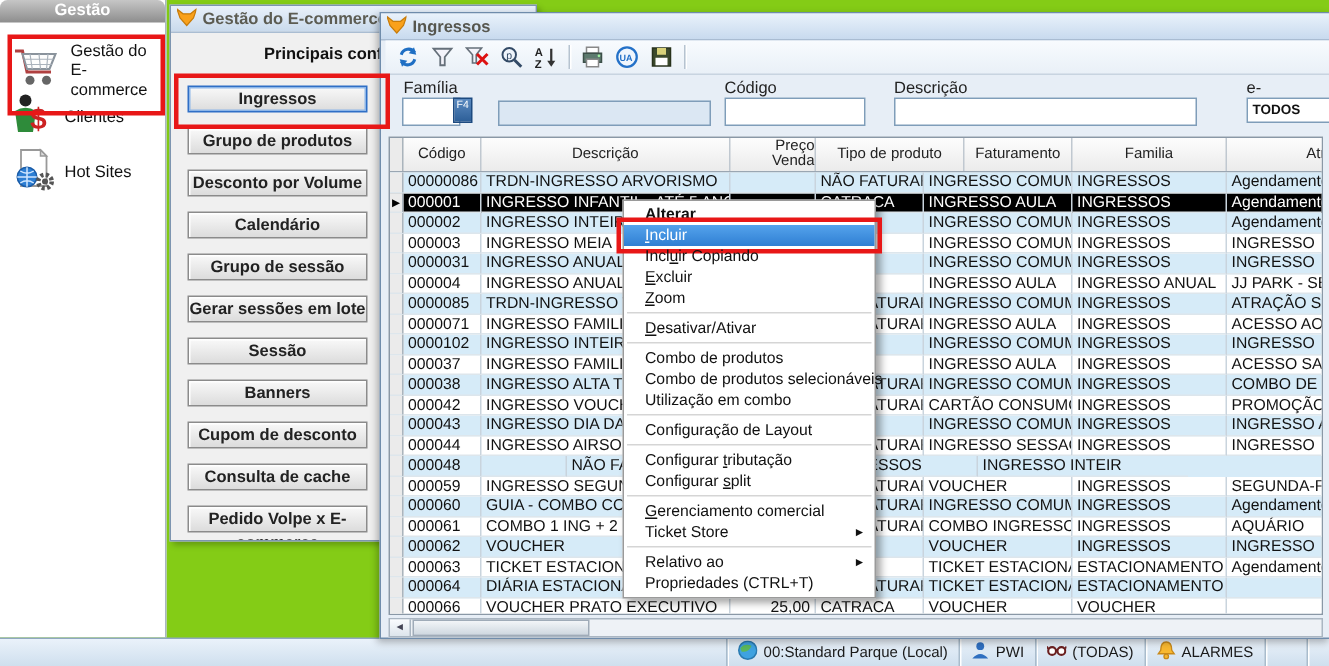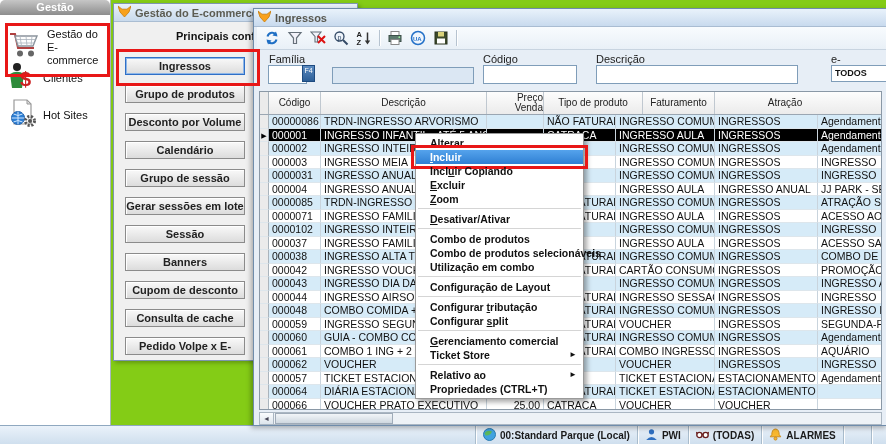--- a/index.html
+++ b/index.html
@@ -59,28 +59,28 @@
   .c6{width:103px;flex:none;}
   .c7{width:140px;flex:none;border-right:none;}
   .t-scroll{position:absolute;left:5px;top:403px;width:623px;height:13px;background:#eef2f6;border:1px solid #aab6c2;
             box-sizing:border-box;display:flex;align-items:center;}
   .sc-btn{width:13px;height:11px;background:linear-gradient(#fafcfe,#dde5ec);border-right:1px solid #aab6c2;
           font-size:7px;line-height:11px;text-align:center;color:#445;}
   .sc-thumb{width:118px;height:11px;background:linear-gradient(#f2f5f8,#cfd8e0);border:1px solid #9fabb8;box-sizing:border-box;margin-left:1px;}
   
   .ctx{position:absolute;left:415px;top:133px;width:167px;background:#fff;border:1px solid #9a9a9a;
        box-shadow:3px 3px 5px rgba(0,0,0,.35);padding:2px 0;z-index:50;}
-  .mi{height:14px;line-height:14px;font-size:10.5px;padding-left:14px;position:relative;color:#111;cursor:default;white-space:nowrap;font-weight:bold;}
+  .mi{height:14px;line-height:14px;font-size:10.5px;padding-left:14px;position:relative;color:#111;cursor:default;white-space:nowrap;}
   .mi.bold{font-weight:bold;}
   .mi.hl{background:linear-gradient(#55a3ec,#2f7fd3);color:#fff;outline:3px solid #e81717;outline-offset:2px;}
   .mi .sub{position:absolute;right:6px;top:0;font-size:8px;}
   .msep{height:1px;background:#d5d5d5;margin:2px 2px 3px 2px;}
   
   .statusbar{position:absolute;left:0;top:425px;width:886px;height:19px;background:linear-gradient(#eaf2fa,#cfdfee);
-             border-top:1px solid #8fa8c0;display:flex;align-items:center;font-size:10px;font-weight:bold;color:#1a1a1a;box-sizing:border-box;}
+             border-top:1px solid #8fa8c0;display:flex;align-items:center;font-size:10px;font-weight:normal;color:#1a1a1a;box-sizing:border-box;}
   .seg{display:flex;align-items:center;gap:4px;height:100%;padding:0 7px;border-right:1px solid #a9bccc;box-shadow:1px 0 0 #fff;white-space:nowrap;}
   .seg.spacer{width:503px;padding:0;}
   .seg.filler{flex:1;border-right:none;}
   
   .redbox{position:absolute;border:3px solid #e81717;z-index:100;pointer-events:none;}
 </style>
 </head>
 <body>
 
 <div id="screen">
@@ -233,20 +233,21 @@
     </div>
 
     <div class="ing-table">
       <div class="t-header">
           <div class="th c0"></div>
           <div class="th c1">Código</div>
           <div class="th c2">Descrição</div>
           <div class="th c3">Preço Venda</div>
           <div class="th c5">Tipo de produto</div>
           <div class="th c4">Faturamento</div>
+          <div class="th c6">Familia</div>
           <div class="th c7">Atração</div>
         </div>
       <div>
           <div class="trow stripe">
             <div class="cell c0"></div>
             <div class="cell c1">00000086</div>
             <div class="cell c2">TRDN-INGRESSO ARVORISMO</div>
             <div class="cell c3"></div>
             <div class="cell c4">NÃO FATURAR</div>
             <div class="cell c5">INGRESSO COMUM</div>
@@ -379,21 +380,20 @@
             <div class="cell c2">INGRESSO AIRSOF</div>
             <div class="cell c3"></div>
             <div class="cell c4">NÃO FATURAR</div>
             <div class="cell c5">INGRESSO SESSAO AI</div>
             <div class="cell c6">INGRESSOS</div>
             <div class="cell c7">INGRESSO</div>
           </div>
           <div class="trow stripe">
             <div class="cell c0"></div>
             <div class="cell c1">000048</div>
-            <div class="cell c2">COMBO COMIDA +</div>
             <div class="cell c3"></div>
             <div class="cell c4">NÃO FATURAR</div>
             <div class="cell c5">INGRESSO COMUM</div>
             <div class="cell c6">INGRESSOS</div>
             <div class="cell c7">INGRESSO INTEIR</div>
           </div>
           <div class="trow ">
             <div class="cell c0"></div>
             <div class="cell c1">000059</div>
             <div class="cell c2">INGRESSO SEGUN</div>
@@ -428,21 +428,21 @@
             <div class="cell c1">000062</div>
             <div class="cell c2">VOUCHER</div>
             <div class="cell c3"></div>
             <div class="cell c4"></div>
             <div class="cell c5">VOUCHER</div>
             <div class="cell c6">INGRESSOS</div>
             <div class="cell c7">INGRESSO</div>
           </div>
           <div class="trow ">
             <div class="cell c0"></div>
-            <div class="cell c1">000057</div>
+            <div class="cell c1">000063</div>
             <div class="cell c2">TICKET ESTACION</div>
             <div class="cell c3"></div>
             <div class="cell c4"></div>
             <div class="cell c5">TICKET ESTACIONAME</div>
             <div class="cell c6">ESTACIONAMENTO</div>
             <div class="cell c7">Agendamento</div>
           </div>
           <div class="trow stripe">
             <div class="cell c0"></div>
             <div class="cell c1">000064</div>

